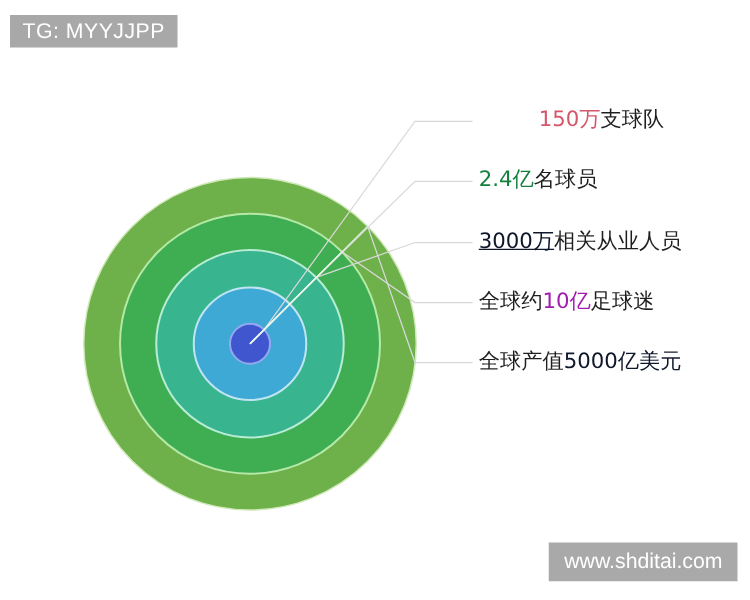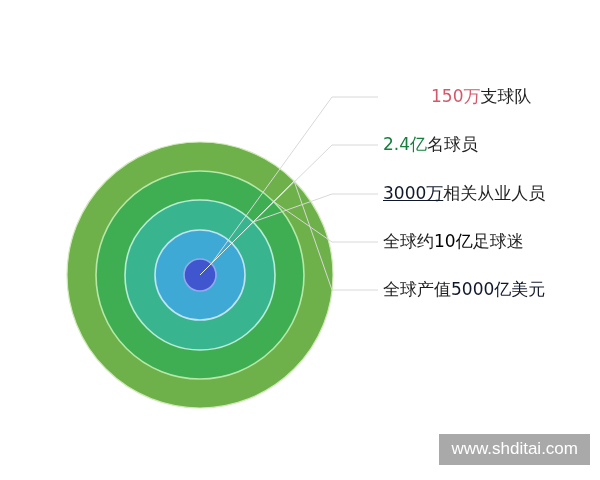--- a/index.html
+++ b/index.html
@@ -80,20 +80,23 @@
     padding: 5px 12px 6px 12px;
     white-space: nowrap;
     font-family: "Liberation Sans", sans-serif;
   }
 </style>
 </head>
 <body>
 
 <div id="stage">
 
+  <div id="tg-tag">
+    <span>TG: MYYJJPP</span>
+  </div>
 
   <svg id="chart-svg" viewBox="0 0 600 480" xmlns="http://www.w3.org/2000/svg">
     <g id="rings-group">
         <circle cx="200" cy="275" r="133" fill="#6eb04a" stroke="#cfe9b8" stroke-width="1.2"></circle>
         <circle cx="200" cy="275" r="104" fill="#3fae52" stroke="#b6e9a8" stroke-width="1.6"></circle>
         <circle cx="200" cy="275" r="75" fill="#38b58f" stroke="#b7ecd6" stroke-width="1.6"></circle>
         <circle cx="200" cy="275" r="45" fill="#3ea9d4" stroke="#bfe4f2" stroke-width="1.6"></circle>
         <circle cx="200" cy="275" r="16" fill="#3f56cf" stroke="#93a9ee" stroke-width="1.6"></circle>
       </g>
     <g id="leaders-group">
@@ -107,21 +110,21 @@
         <line x1="200" y1="275" x2="273.54" y2="201.46" stroke="#e8f6e8" stroke-width="1" opacity="0.85"></line>
         <path d="M 294.05 180.95 L 332 290 L 378 290" fill="none" stroke="#d8d8d8" stroke-width="1" stroke-linejoin="miter"></path>
         <line x1="200" y1="275" x2="294.05" y2="180.95" stroke="#e8f6e8" stroke-width="1" opacity="0.85"></line>
       </g>
   </svg>
 
   <div id="labels-host">
       <div class="callout-label" style="top: 88px; margin-left: 48px;"><span class="num" style="color: rgb(212, 88, 106);">150万</span><span class="txt">支球队</span></div>
       <div class="callout-label" style="top: 136px;"><span class="num" style="color: #15803d;">2.4亿</span><span class="txt">名球员</span></div>
       <div class="callout-label" style="top: 185px;"><span class="num" style="color: #0f172a; text-decoration: underline;">3000万</span><span class="txt">相关从业人员</span></div>
-      <div class="callout-label" style="top: 233px;"><span class="txt">全球约</span><span class="num" style="color: #000000; text-align: center;">10亿</span><span class="txt">足球迷</span></div>
+      <div class="callout-label" style="top: 233px;"><span class="txt">全球约</span><span class="num" style="color: #a21caf; text-align: center;">10亿</span><span class="txt">足球迷</span></div>
       <div class="callout-label" style="top: 281px;"><span class="txt">全球产值</span><span class="num" style="color: #0f172a;">5000亿美元</span></div>
     </div>
 
 
   <div id="watermark">
     <span>www.shditai.com</span>
   </div>
 
 </div>
 

